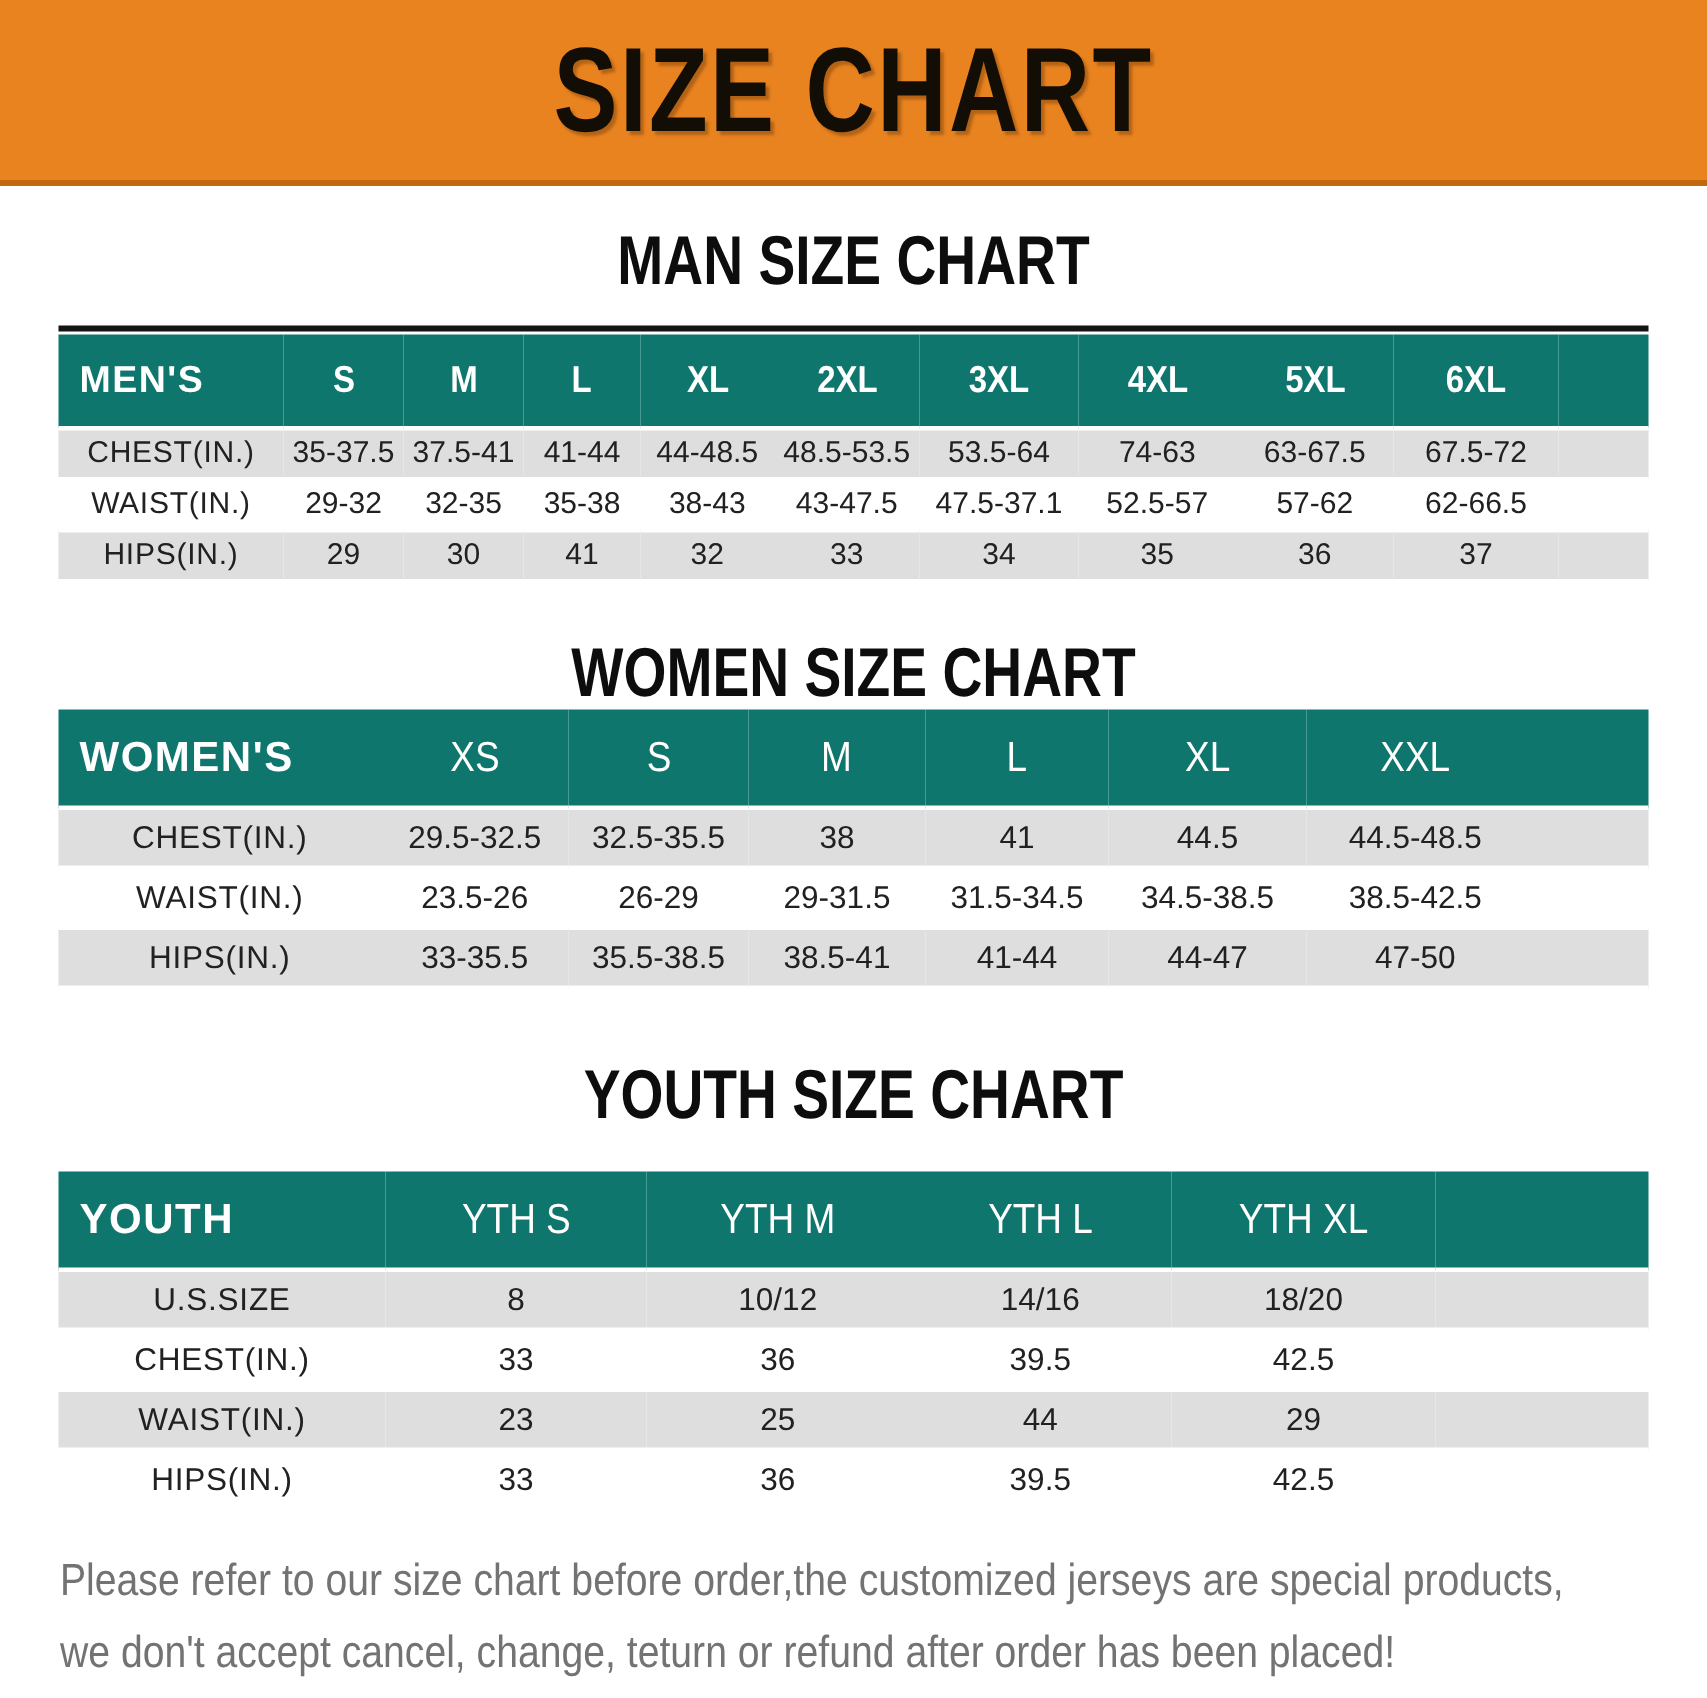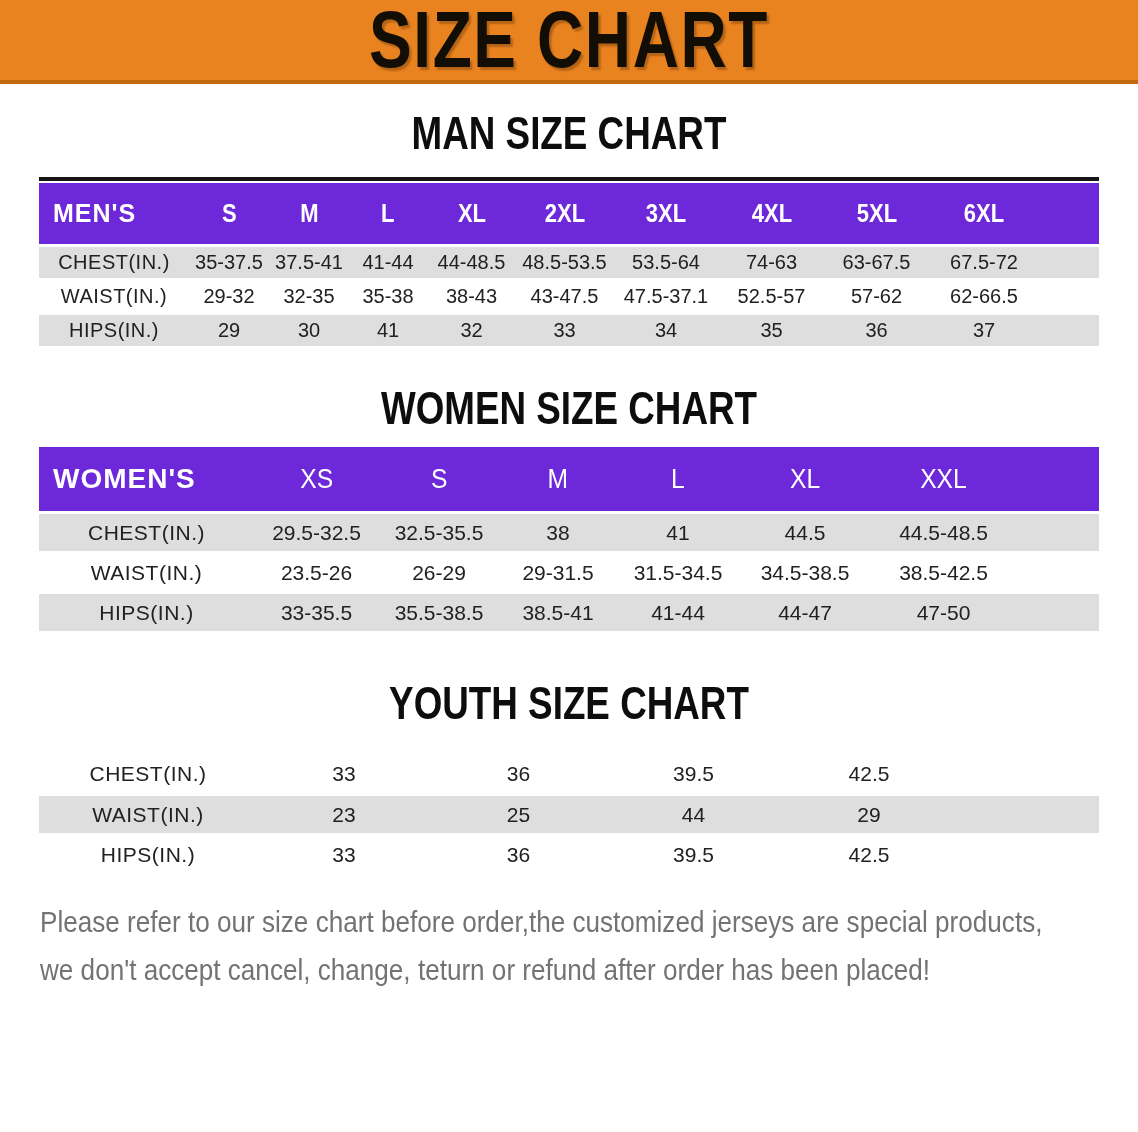--- a/index.html
+++ b/index.html
@@ -6,21 +6,21 @@
   html, body { margin: 0; padding: 0; }
   body {
     width: 1138px; height: 1132px;
     background: #ffffff;
     font-family: "Liberation Sans", sans-serif;
     overflow: hidden;
   }
 
   
   .banner {
-    width: 1138px; height: 84px;
+    width: 1138px; height: 124px;
     background: #E98320;
     border-bottom: 4px solid #C2690F;
     display: flex; align-items: center; justify-content: center;
   }
   .banner-title {
     margin: 0;
     font-size: 80px; font-weight: 800; line-height: 1;
     color: #120d05;
     letter-spacing: 2px;
     transform: scaleX(0.80);
@@ -37,30 +37,30 @@
     white-space: nowrap;
     margin: 0;
   }
   .heading-man   { margin-top: 24px; }
   .heading-women { margin-top: 34px; }
   .heading-youth { margin-top: 44px; }
 
   
   .table-wrap { width: 1060px; margin: 0 auto; }
   .wrap-men   { margin-top: 18px; border-top: 4px solid #141414; padding-top: 2px; }
-  .wrap-women { margin-top: 14px; }
+  .wrap-women { }
   .wrap-youth { margin-top: 26px; }
 
   table {
     width: 1060px;
     border-collapse: collapse;
     table-layout: fixed;
   }
   .head th {
-    background: #6d28d9;
+    background: #0f766e;
     color: #ffffff;
     border-bottom: 3px solid #ffffff;
     font-weight: 400;
     text-align: center;
     padding: 16px;
   }
   th.rowhead {
     text-align: left;
     padding-left: 14px;
     font-weight: 700;
@@ -249,20 +249,36 @@
   <table>
     <colgroup>
       <col style="width:218px">
         <col style="width:174px">
         <col style="width:175px">
       <col style="width:175px">
         <col style="width:176px">
         <col style="width:142px">
     </colgroup>
     <tbody>
+        <tr class="head">
+      <th class="rowhead">YOUTH</th>
+      <th><span class="size-label">YTH S</span></th>
+      <th><span class="size-label">YTH M</span></th>
+      <th><span class="size-label">YTH L</span></th>
+      <th><span class="size-label">YTH XL</span></th>
+      <th></th>
+    </tr>
+    <tr class="r gray">
+      <td class="rl">U.S.SIZE</td>
+      <td>8</td>
+      <td>10/12</td>
+      <td>14/16</td>
+      <td>18/20</td>
+      <td></td>
+    </tr>
     <tr class="r white">
       <td class="rl">CHEST(IN.)</td>
       <td>33</td>
       <td>36</td>
       <td>39.5</td>
       <td>42.5</td>
       <td></td>
     </tr>
     <tr class="r gray">
       <td class="rl">WAIST(IN.)</td>

